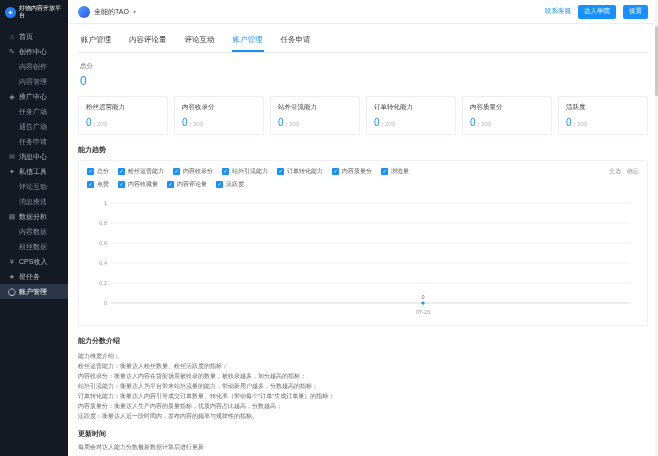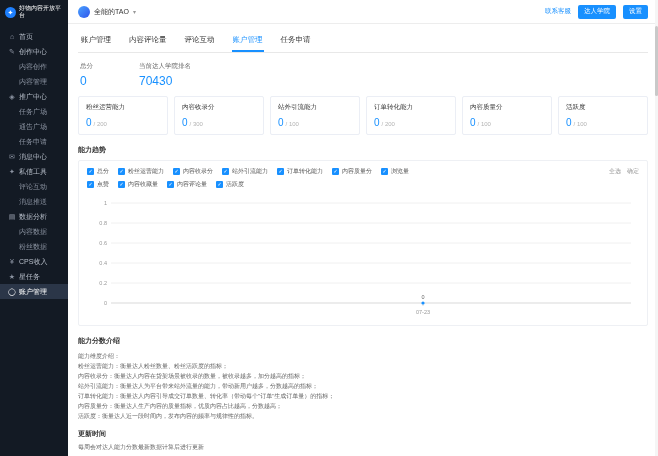--- a/index.html
+++ b/index.html
@@ -155,24 +155,20 @@
           <div class="tab">内容评论量</div>
           <div class="tab">评论互动</div>
           <div class="tab active">账户管理</div>
           <div class="tab">任务申请</div>
         </div>
 
       <div class="score-row">
         <div>
           <div class="score-label">总分</div>
           <div class="score-value">0</div>
-        </div>
-        <div>
-          <div class="score-label">当前达人学院排名</div>
-          <div class="score-value">70430</div>
         </div>
       </div>
 
       <div class="cards">
           <div class="card">
             <div class="card-title">粉丝运营能力</div>
             <div class="card-value-row">
               <span class="card-value">0</span>
               <span class="card-max">/ 200</span>
             </div>

